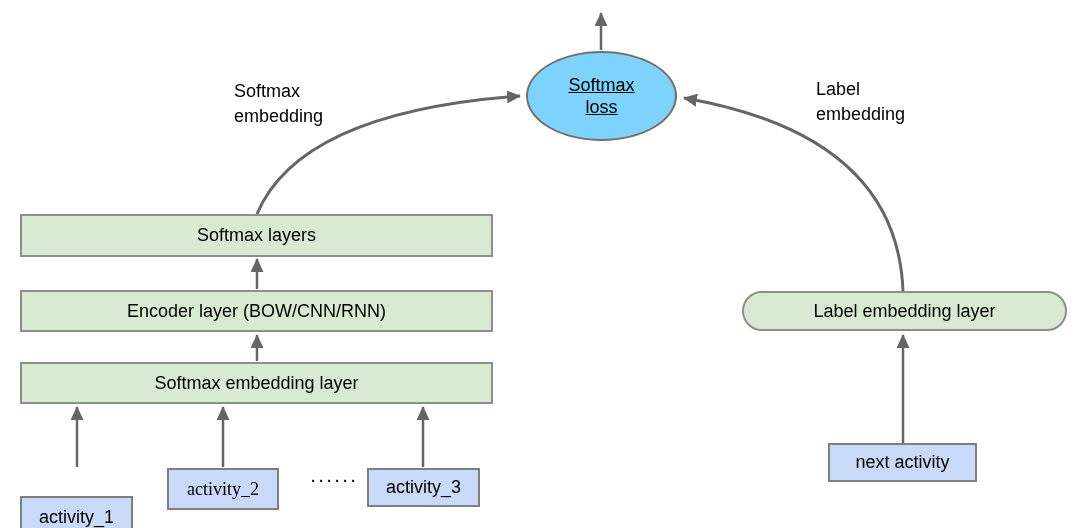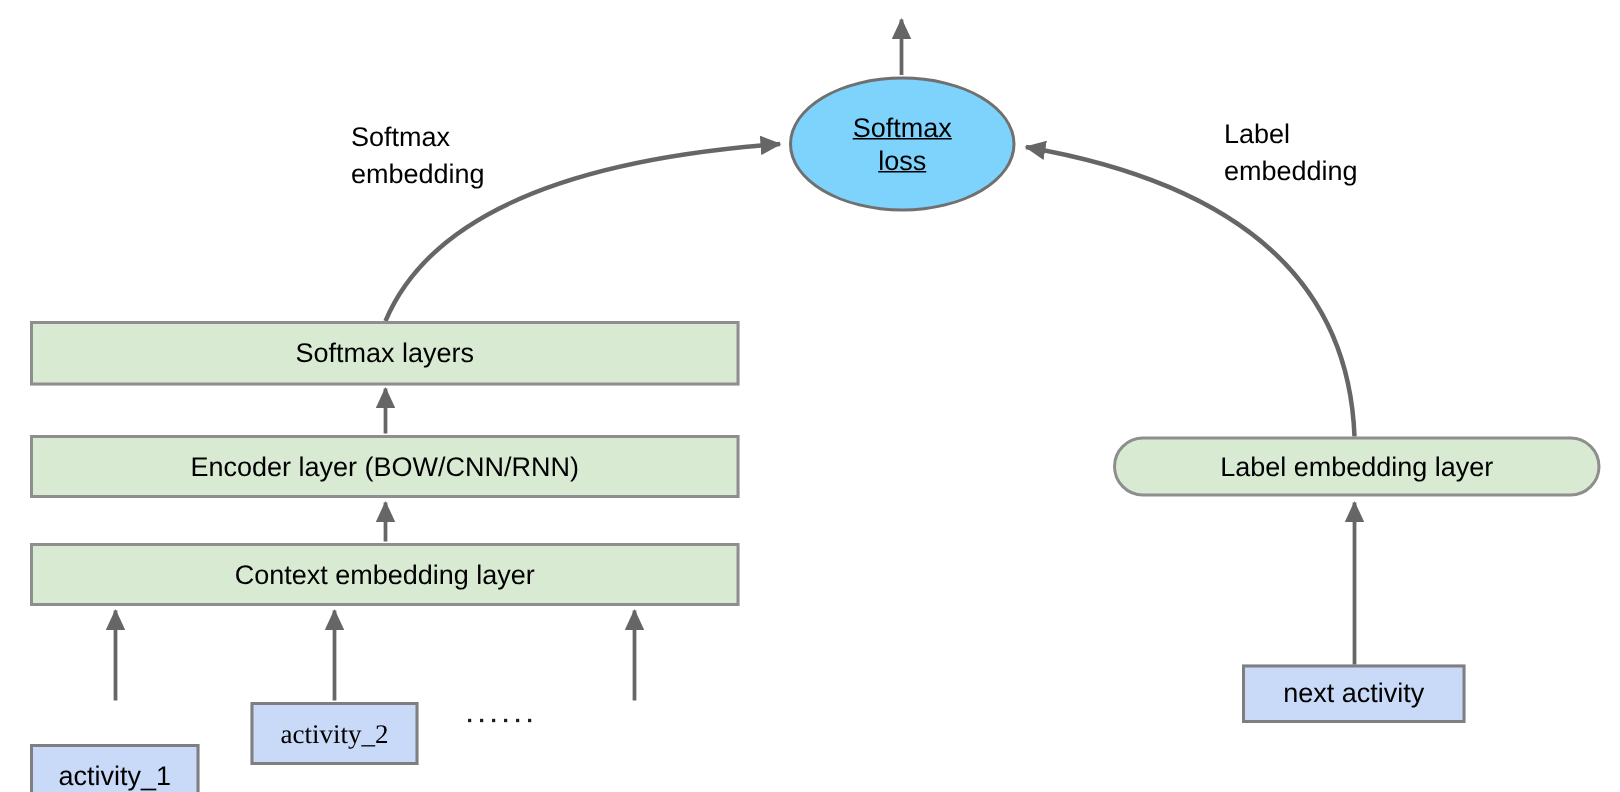--- a/index.html
+++ b/index.html
@@ -97,28 +97,29 @@
     <line x1="903" y1="467" x2="903" y2="335" stroke="#666666" stroke-width="2.5" marker-end="url(#arrowhead)"></line>
   </svg>
 
   <div class="node loss-ellipse" style="left:526px; top:51px; width:151px; height:90px;">Softmax
 loss</div>
 
   <div class="node layer-box" style="left:20px; top:214px; width:473px; height:43px;">Softmax layers</div>
 
   <div class="node layer-box" style="left:20px; top:290px; width:473px; height:42px;text-align:right;">Encoder layer (BOW/CNN/RNN)</div>
 
-  <div class="node layer-box" style="left:20px; top:362px; width:473px; height:42px;">Context embedding layer</div>
+  <div class="node layer-box" style="left:20px; top:362px; width:473px; height:42px;">Softmax embedding layer</div>
 
   <div class="node layer-box" style="left:742px; top:291px; width:325px; height:40px;border-radius:20px;">Label embedding layer</div>
 
   <div class="node input-box" style="left:20px; top:468px; width:113px; height:42px;margin-top:28px;">activity_1</div>
 
   <div class="node input-box" style="left:167px; top:468px; width:112px; height:42px;font-family:Liberation Serif, serif;">activity_2</div>
 
+  <div class="node input-box" style="left:367px; top:468px; width:113px; height:39px;">activity_3</div>
 
   <div class="node input-box" style="left:828px; top:443px; width:149px; height:39px;">next activity</div>
 
   <div class="annotation" style="left:234px; top:79px;">Softmax
 embedding</div>
 
   <div class="annotation" style="left:816px; top:77px;">Label
 embedding</div>
 
   <div class="ellipsis-dots" style="left:302px; top:472px; width:66px;">······</div>

